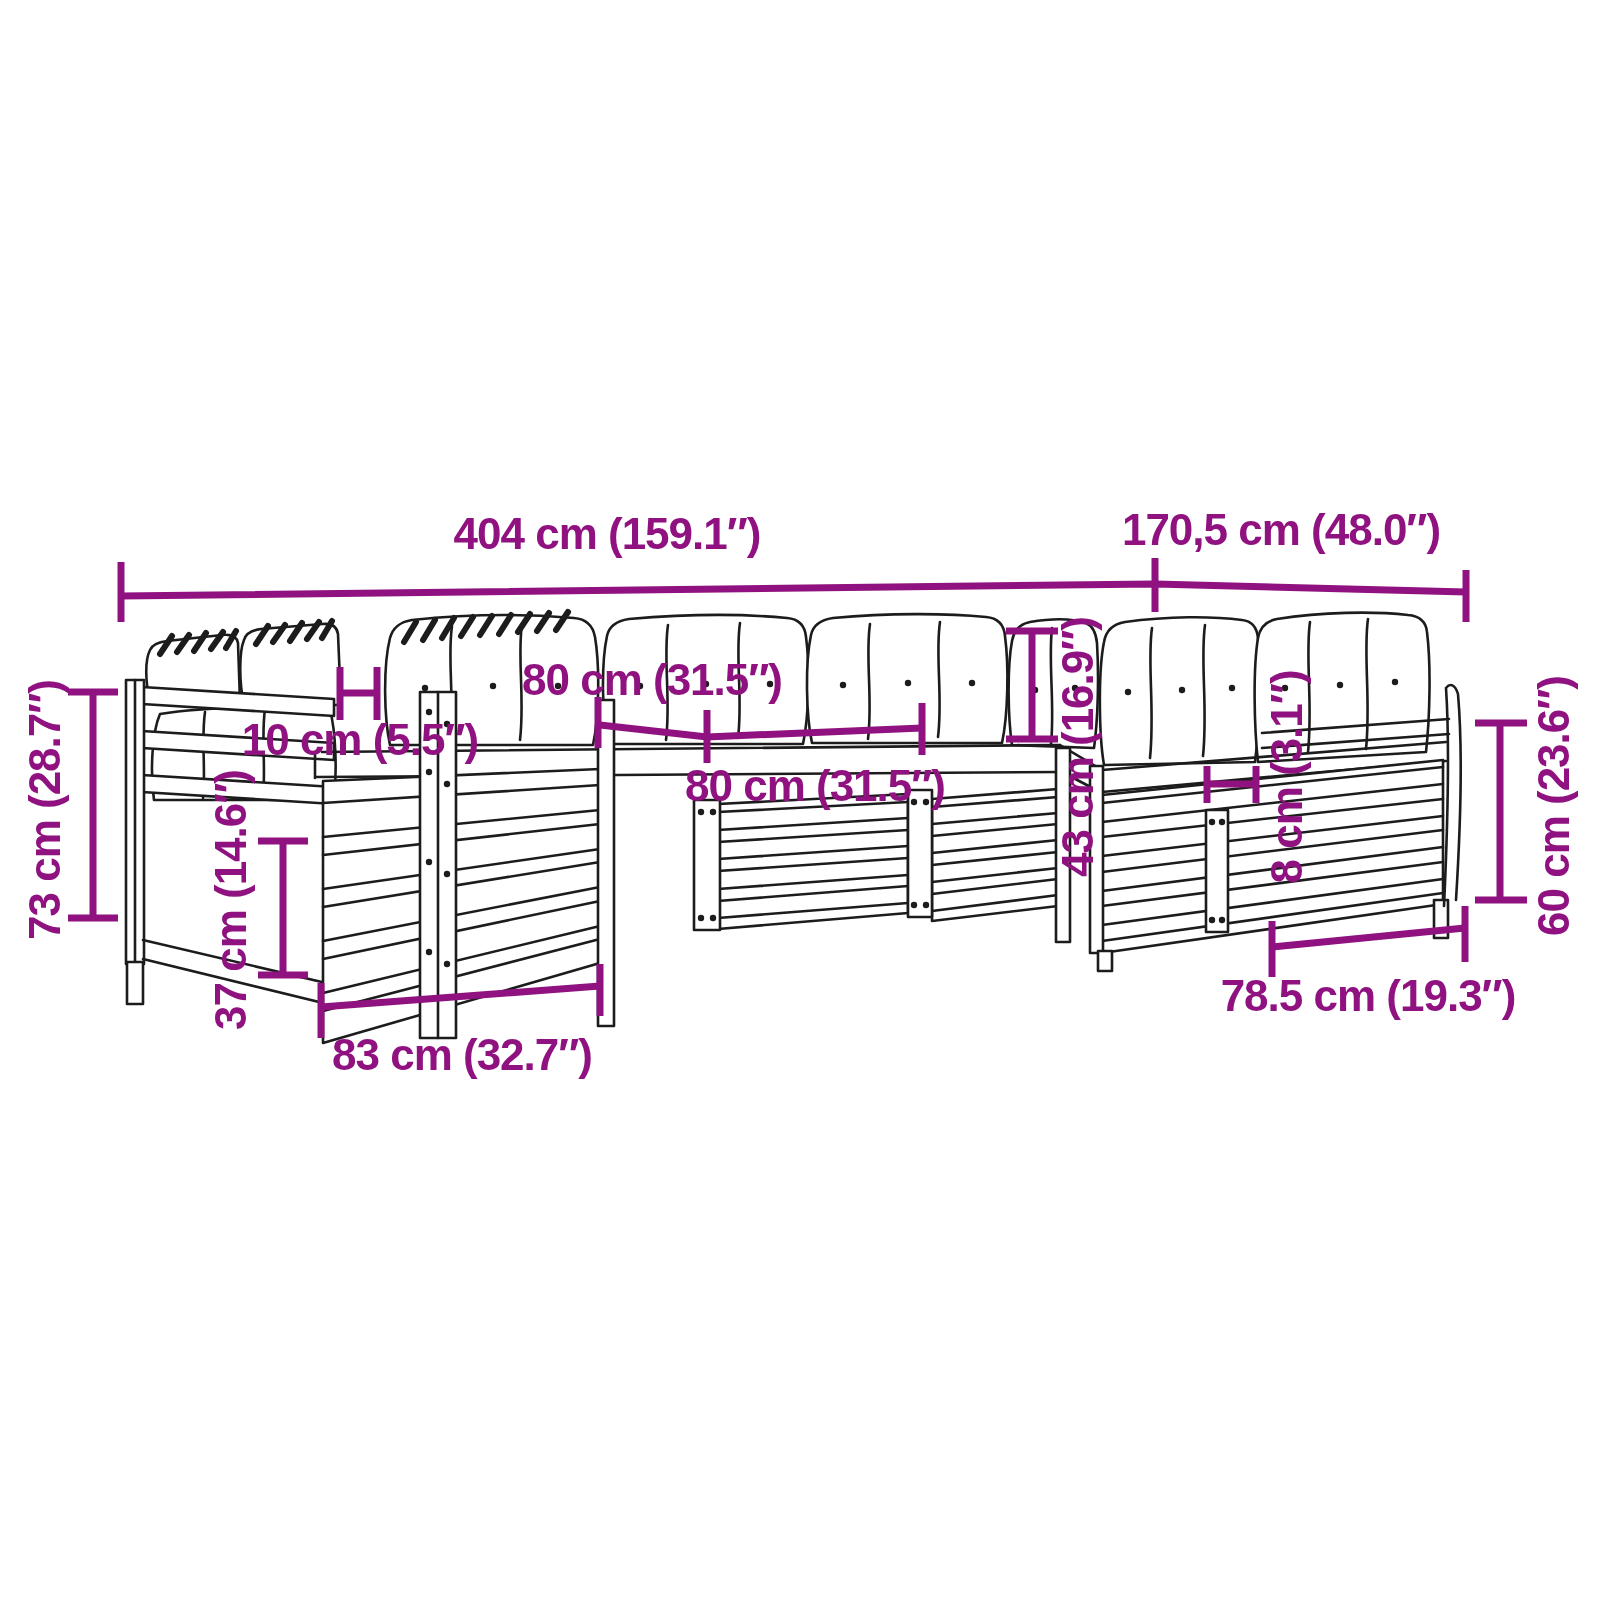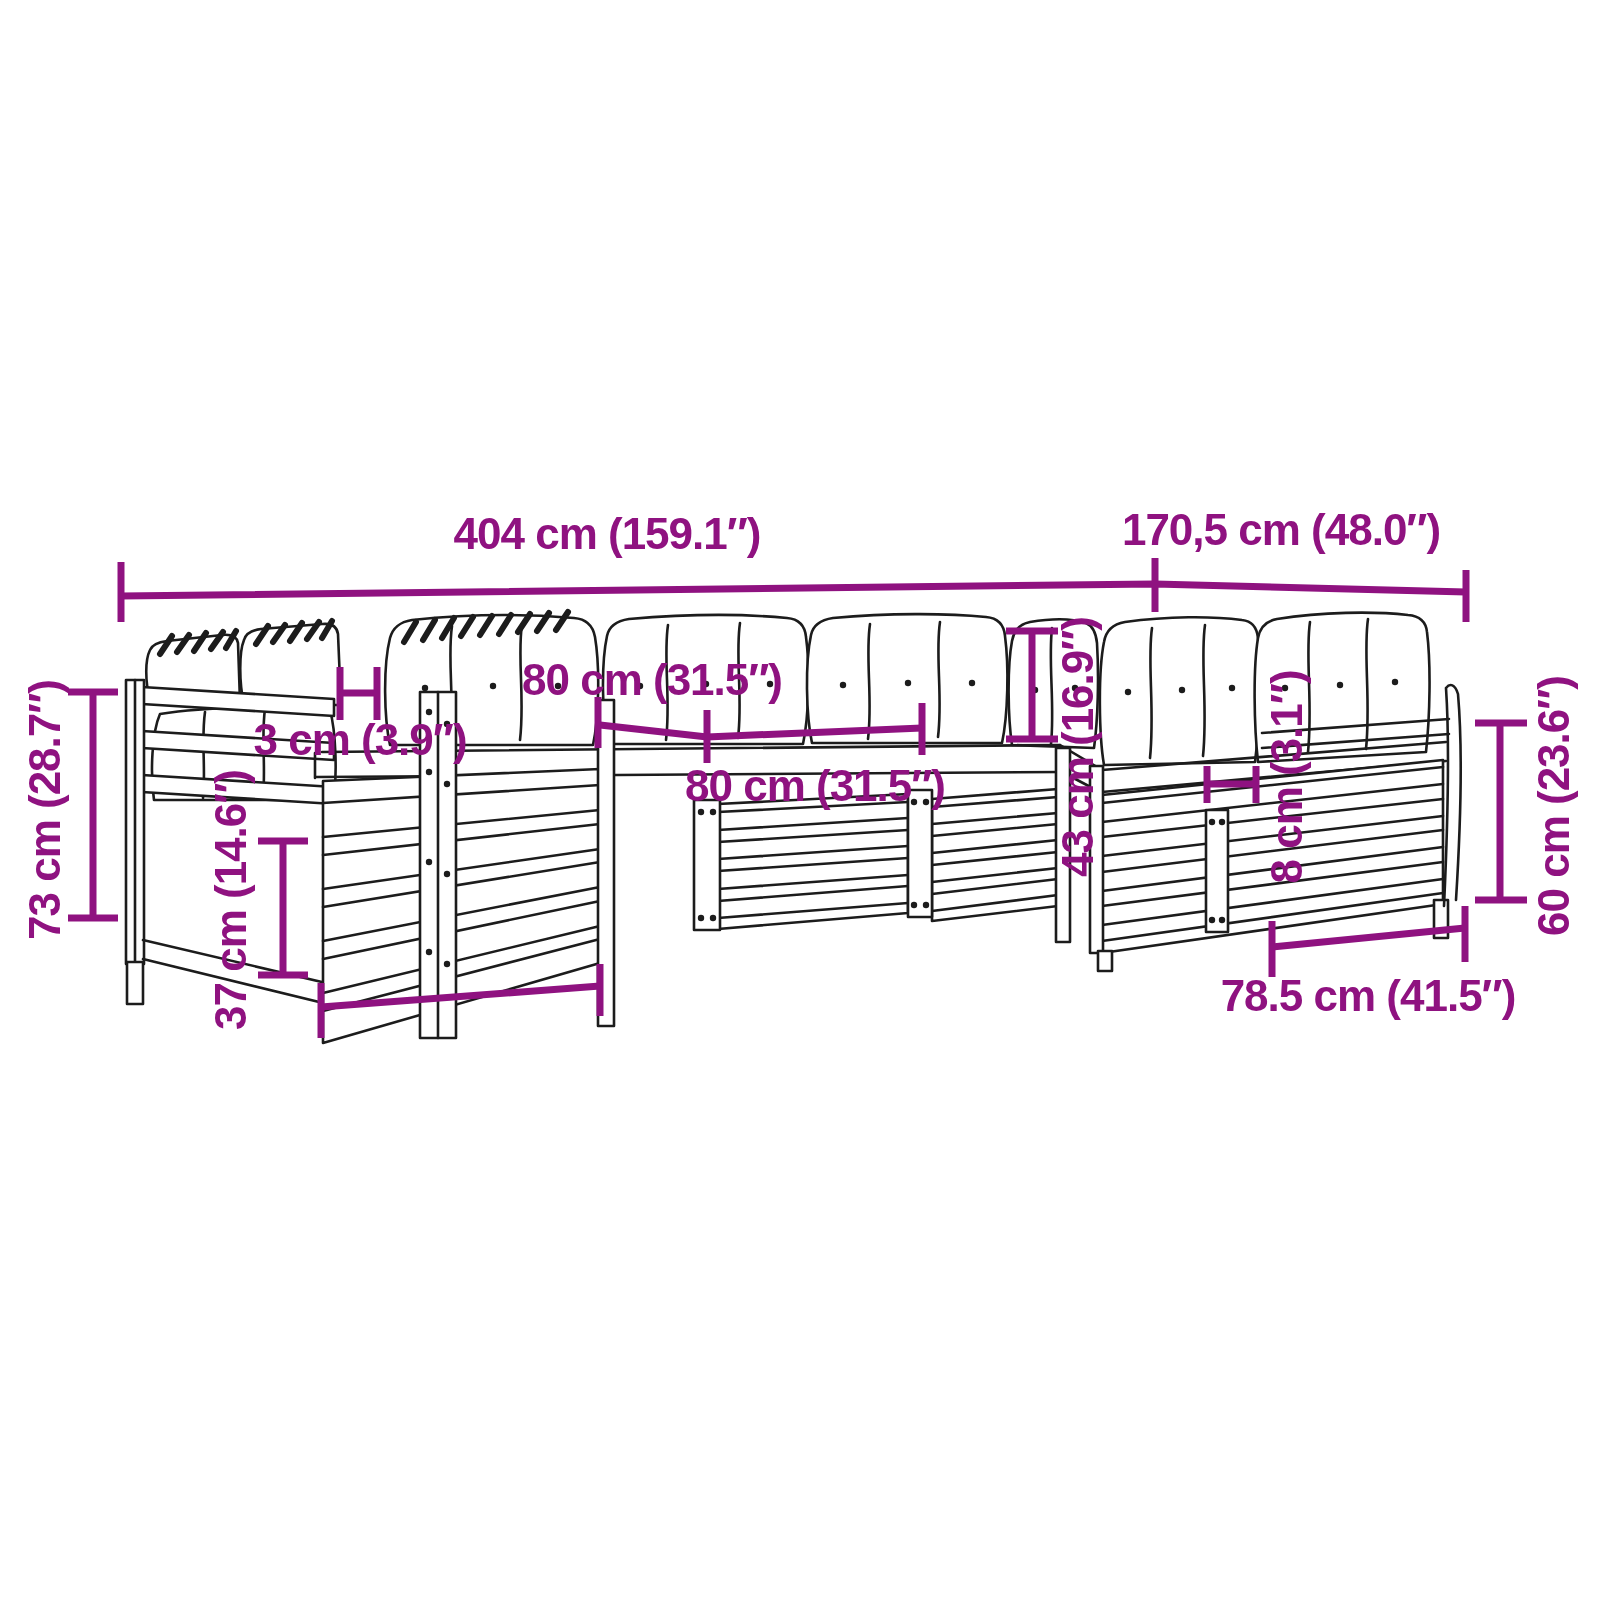--- a/index.html
+++ b/index.html
@@ -168,21 +168,22 @@
     <line x1="1272" y1="947" x2="1465" y2="928"></line>
     <line x1="1272" y1="921" x2="1272" y2="977"></line>
     <line x1="1465" y1="906" x2="1465" y2="962"></line>
   </g>
 </svg>
 
   <div class="lbl" style="left:607px;top:534px">404 cm (159.1″)</div>
   <div class="lbl" style="left:1281px;top:530px">170,5 cm (48.0″)</div>
   <div class="lbl" style="left:652px;top:680px">80 cm (31.5″)</div>
   <div class="lbl" style="left:815px;top:786px">80 cm (31.5″)</div>
-  <div class="lbl" style="left:360px;top:740px">3 cm (3.9″)</div>
-  <div class="lbl" style="left:1368px;top:996px">78.5 cm (41.5″)</div>
+  <div class="lbl" style="left:360px;top:740px">10 cm (5.5″)</div>
+  <div class="lbl" style="left:462px;top:1055px">83 cm (32.7″)</div>
+  <div class="lbl" style="left:1368px;top:996px">78.5 cm (19.3″)</div>
   <div class="lbl v" style="left:45px;top:810px">73 cm (28.7″)</div>
   <div class="lbl v" style="left:231px;top:900px">37 cm (14.6″)</div>
   <div class="lbl v" style="left:1078px;top:747px">43 cm (16.9″)</div>
   <div class="lbl v" style="left:1287px;top:777px">8 cm (3.1″)</div>
   <div class="lbl v" style="left:1554px;top:806px">60 cm (23.6″)</div>
 
 </div>
 
 </body></html>

